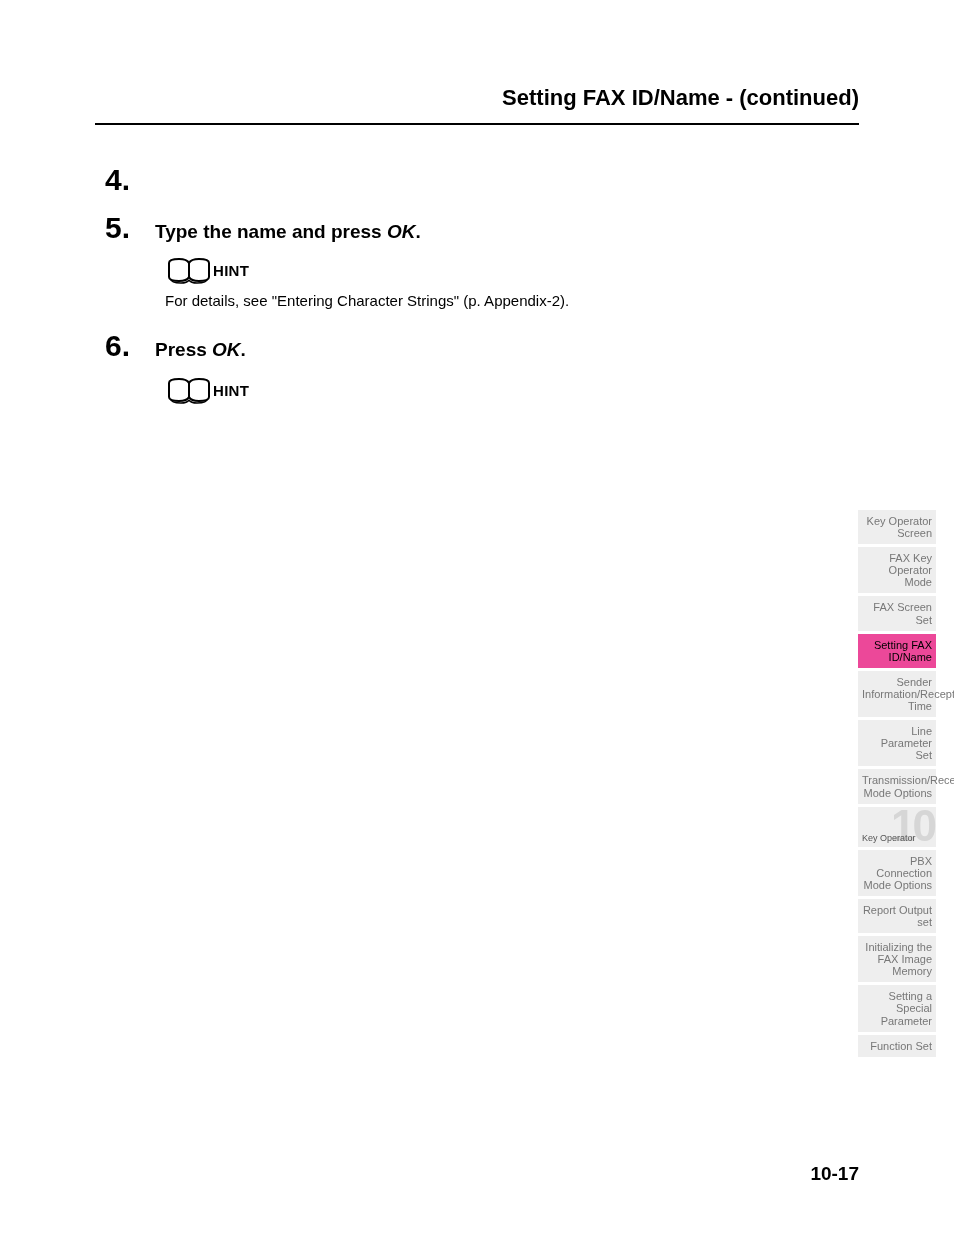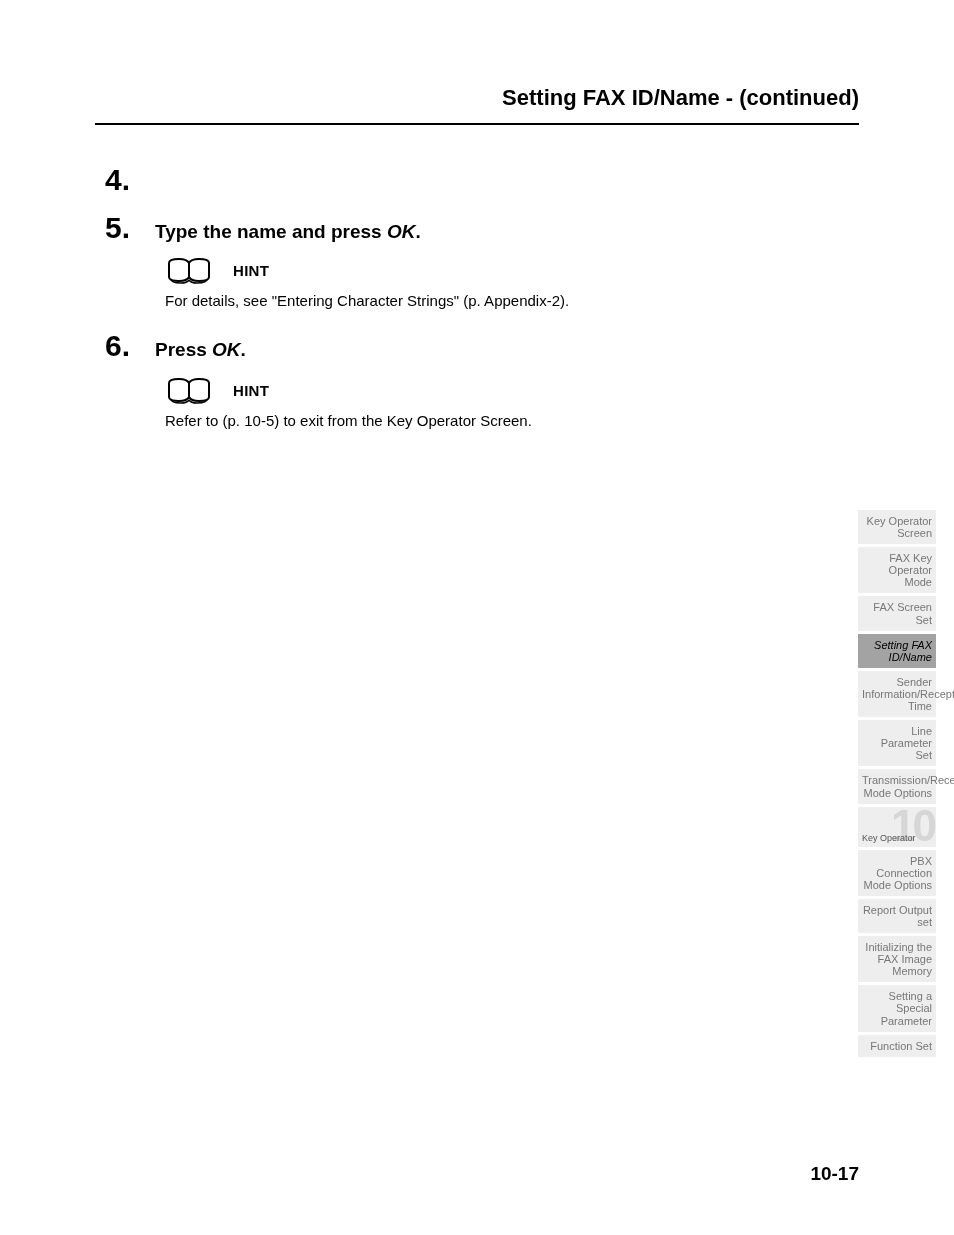--- a/index.html
+++ b/index.html
@@ -19,21 +19,21 @@
       margin-bottom: 12px;
       padding-right: 0;
     }
     .hr-line { border: none; border-top: 2px solid #000; margin-bottom: 38px; }
     .main-col { width: 740px; }
     .step { display: flex; align-items: baseline; margin-bottom: 8px; }
     .step-num { font-size: 30px; font-weight: bold; width: 60px; flex-shrink: 0; text-align: left; padding-left: 10px; }
     .step-text { font-size: 19px; font-weight: bold; }
     .step-text .ital { font-style: italic; }
     .indent-block { margin-left: 70px; }
-    .callout-row { display: flex; align-items: center; gap: 20px; margin-top: 10px; margin-bottom: 6px; }
+    .callout-row { display: flex; align-items: center; gap: 0; margin-top: 10px; margin-bottom: 6px; }
     .callout-label { font-size: 15px; font-weight: bold; letter-spacing: 0.3px; }
     .body-line { font-size: 15px; line-height: 1.35; margin-bottom: 4px; }
     .body-line .bi { font-style: italic; font-weight: bold; }
     .footer-page-num {
       position: absolute;
       bottom: 50px;
       right: 95px;
       font-size: 19px;
       font-weight: bold;
       text-align: center;
@@ -48,21 +48,21 @@
     }
     .tab {
       background: #eeeeee;
       color: #777;
       font-size: 11px;
       line-height: 1.1;
       padding: 5px 4px 5px 4px;
       margin-bottom: 3px;
       text-align: right;
     }
-    .tab.active { background: #a3a3a3; color: #000; font-style: italic; }
+    .tab.active { background: #ec4899; color: #000; }
     .chapter-tab {
       background: #eeeeee;
       position: relative;
       height: 40px;
       margin-bottom: 3px;
       display: flex;
       align-items: flex-end;
       justify-content: flex-start;
       padding: 0 0 4px 4px;
     }
@@ -127,21 +127,20 @@
 
       <div class="callout-row" style="margin-top:12px;">
         <svg class="icon-book" viewBox="0 0 48 30">
           <path d="M4 8 Q4 4 14 4 Q22 4 24 8 Q26 4 34 4 Q44 4 44 8 L44 22 Q44 26 34 26 Q26 26 24 22 Q22 26 14 26 Q4 26 4 22 Z" fill="none" stroke="#000" stroke-width="2"></path>
           <path d="M24 8 L24 22" fill="none" stroke="#000" stroke-width="2"></path>
           <path d="M6 24 Q6 28 16 28 Q22 28 24 25" fill="none" stroke="#000" stroke-width="1.5"></path>
           <path d="M42 24 Q42 28 32 28 Q26 28 24 25" fill="none" stroke="#000" stroke-width="1.5"></path>
         </svg>
         <span class="callout-label">HINT</span>
       </div>
-      <div class="body-line">Refer to (p. 10-5) to exit from the Key Operator Screen.</div>
     </div>
   </div>
 
   <div class="footer-page-num">10-17</div>
 </div>
 
 <div class="side-tabs">
   <div class="tab">Key Operator Screen</div>
   <div class="tab">FAX Key Operator Mode</div>
   <div class="tab">FAX Screen Set</div>

